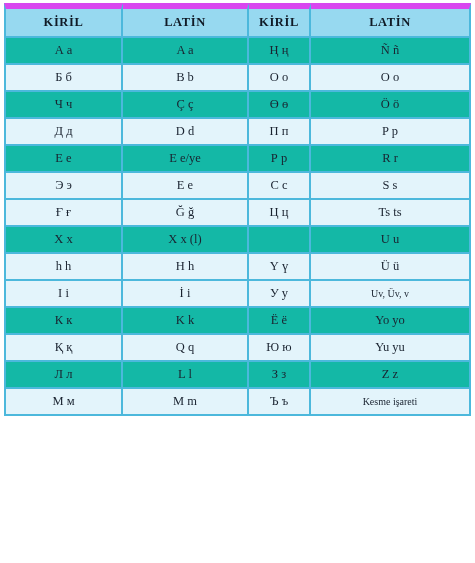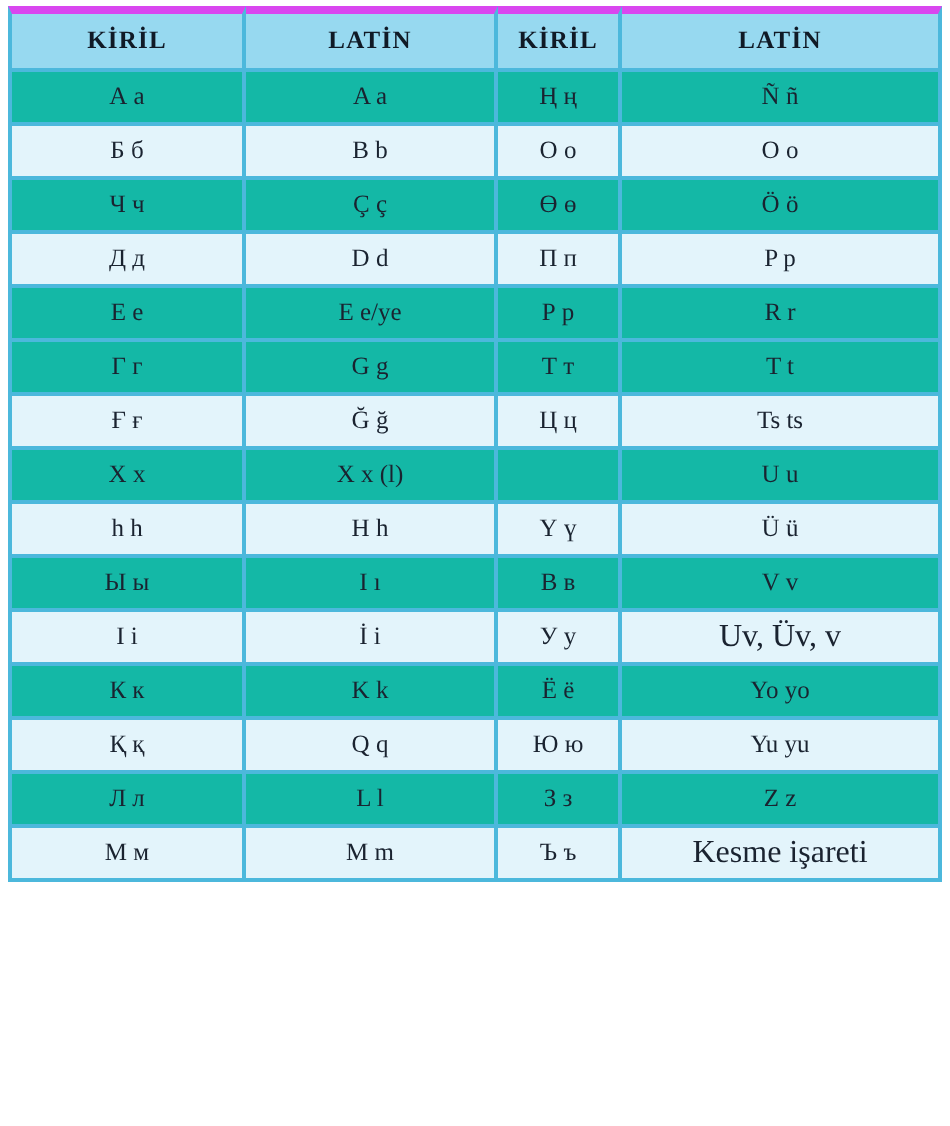--- a/index.html
+++ b/index.html
@@ -44,38 +44,38 @@
     font-size: 12.5px;
     color: #1a2330;
     white-space: nowrap;
     overflow: hidden;
   }
   table.alphabet-table th:first-child,
   table.alphabet-table td:first-child {
     border-left: 2px solid #4CB8DC;
   }
   table.alphabet-table thead th {
-    border-top: 4px solid #d946ef;
+    border-top: 6px solid #d946ef;
     background: #97D9F0;
     font-weight: bold;
     font-size: 12.5px;
     letter-spacing: 0.6px;
     height: 27px;
     line-height: 27px;
     color: #101a26;
   }
   table.alphabet-table tbody tr.odd td {
     background: #14b8a6;
   }
   table.alphabet-table tbody tr.even td {
     background: #E3F4FB;
     margin-top: 36px;
   }
   table.alphabet-table td.wide-text {
-    font-size: 16px;
+    font-size: 10px;
   }
 </style>
 </head>
 <body>
 
 <div class="table-wrap">
   <table class="alphabet-table">
     <colgroup>
       <col class="c0">
         <col class="c1">
@@ -114,49 +114,43 @@
           <td>D d</td>
           <td>П п</td>
           <td>P p</td>
         </tr>
         <tr class="odd">
           <td>Е е</td>
           <td>E e/ye</td>
           <td>Р р</td>
           <td>R r</td>
         </tr>
-        <tr class="odd">
-          <td>Г г</td>
-          <td>G g</td>
-          <td>Т т</td>
-          <td>T t</td>
+        <tr class="even">
+          <td>Э э</td>
+          <td>E e</td>
+          <td>С с</td>
+          <td>S s</td>
         </tr>
         <tr class="even">
           <td>Ғ ғ</td>
           <td>Ğ ğ</td>
           <td>Ц ц</td>
           <td>Ts ts</td>
         </tr>
         <tr class="odd">
           <td>Х х</td>
           <td>X x (l)</td>
           <td></td>
           <td>U u</td>
         </tr>
         <tr class="even">
           <td>һ һ</td>
           <td>H h</td>
           <td>Ү ү</td>
           <td>Ü ü</td>
-        </tr>
-        <tr class="odd">
-          <td>Ы ы</td>
-          <td>I ı</td>
-          <td>В в</td>
-          <td>V v</td>
         </tr>
         <tr class="even">
           <td>І і</td>
           <td>İ i</td>
           <td>У у</td>
           <td class="wide-text">Uv, Üv, v</td>
         </tr>
         <tr class="odd">
           <td>К к</td>
           <td>K k</td>

